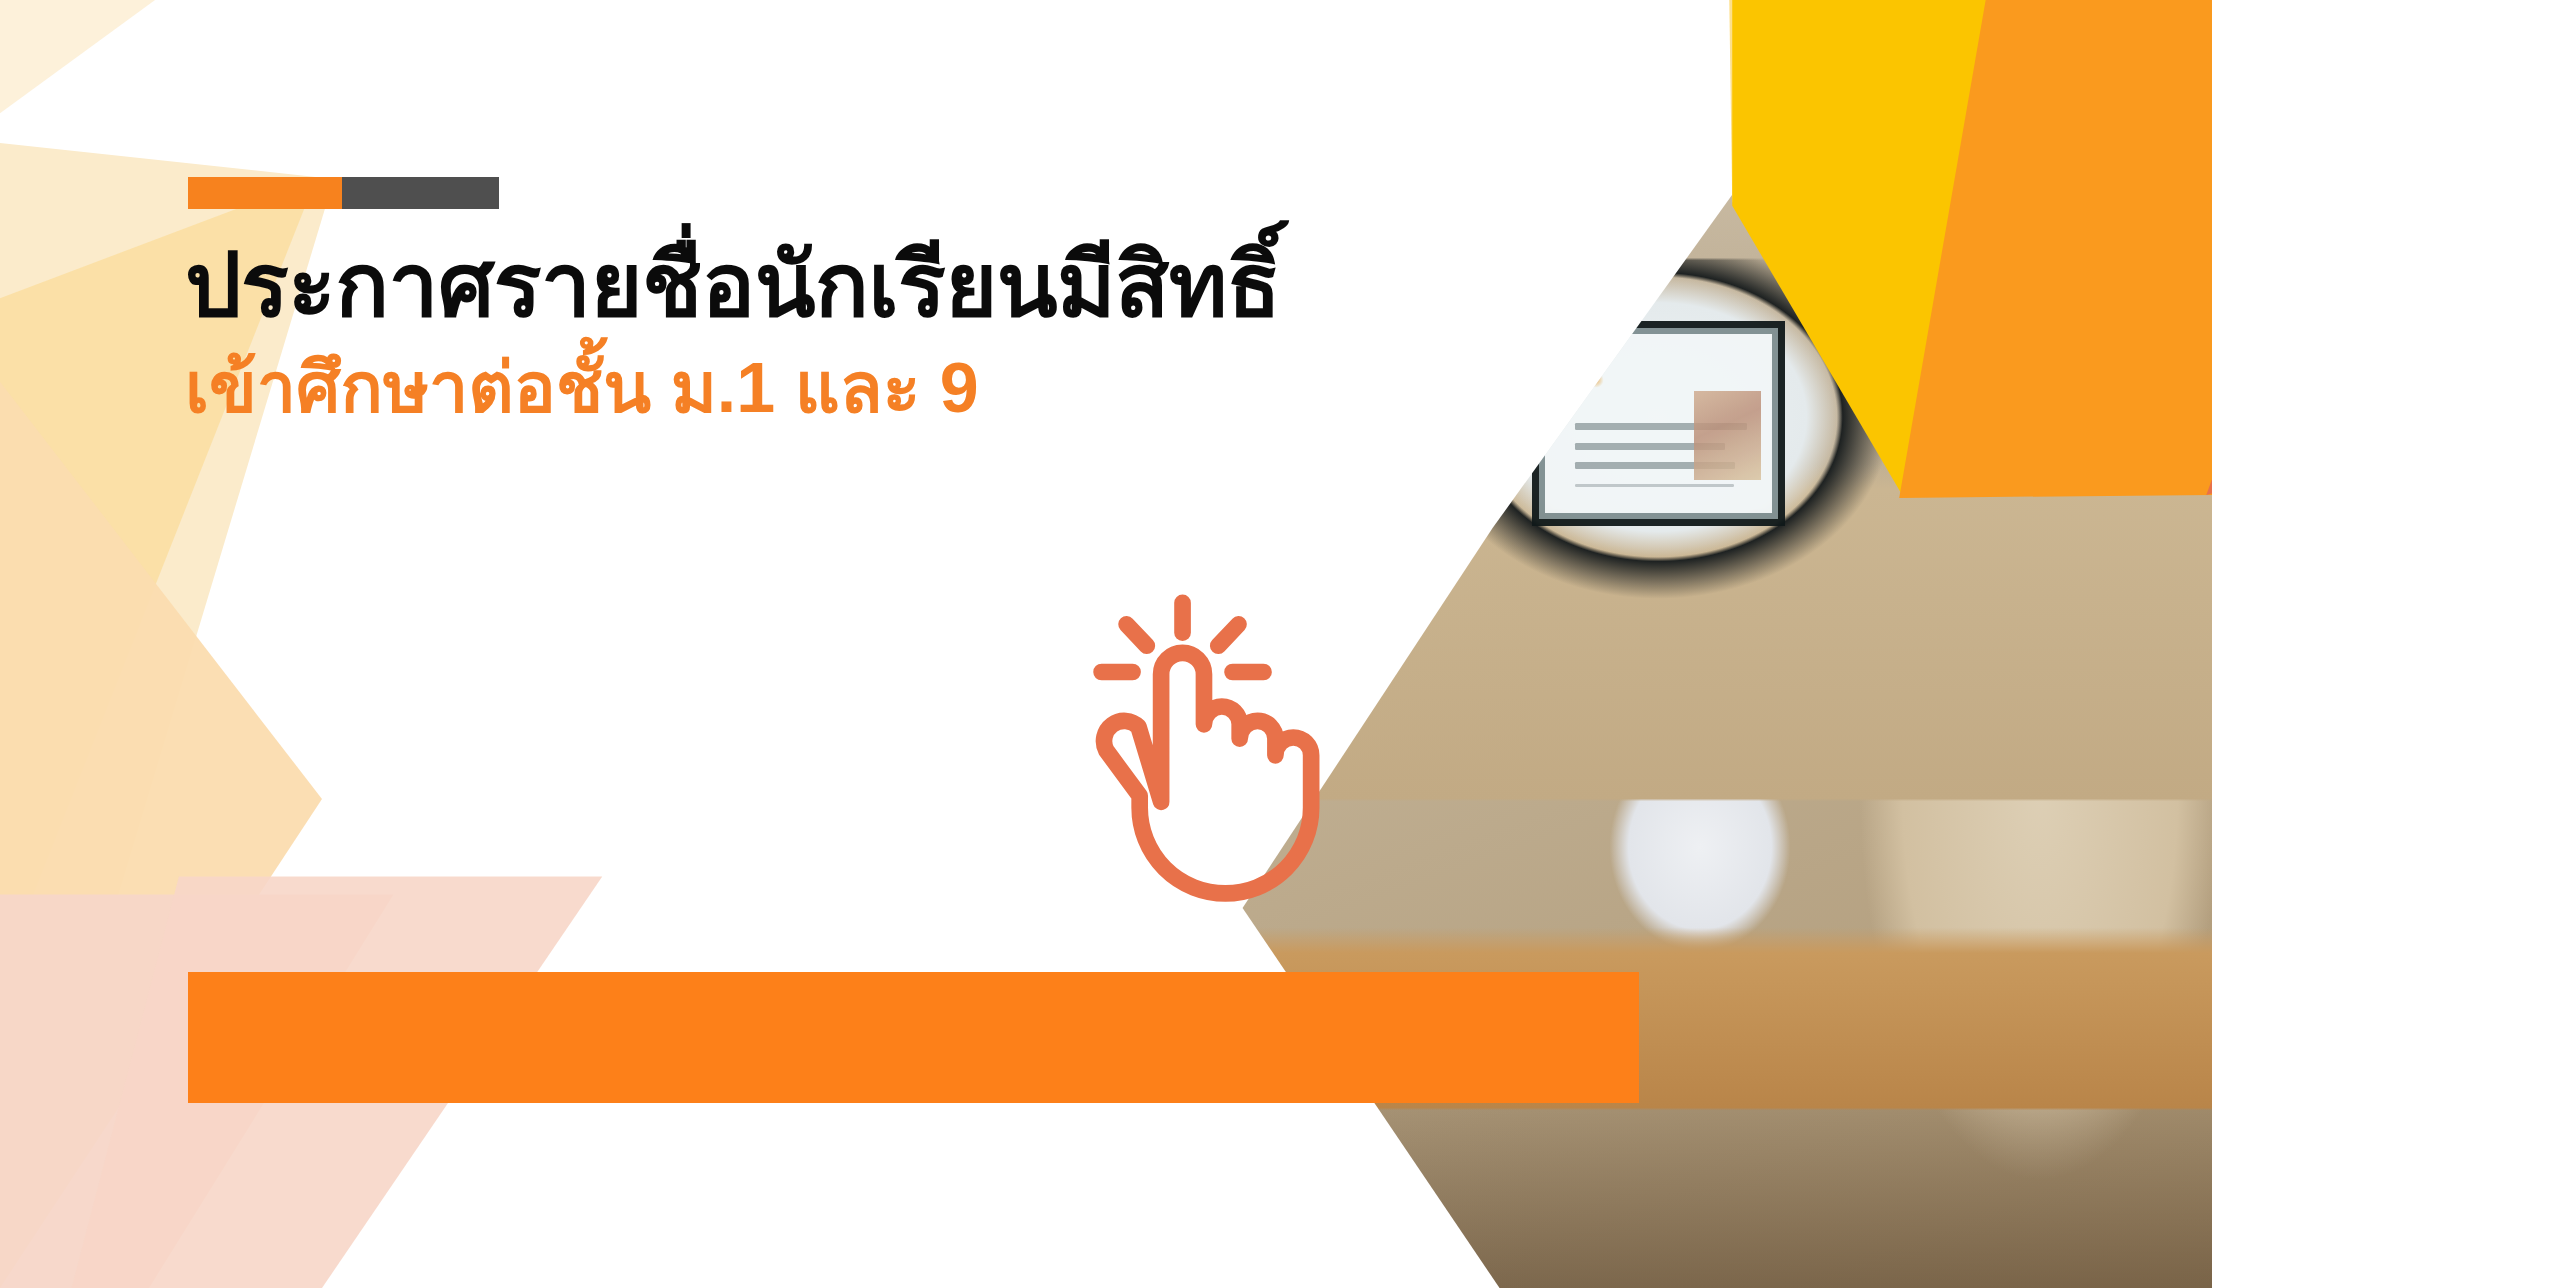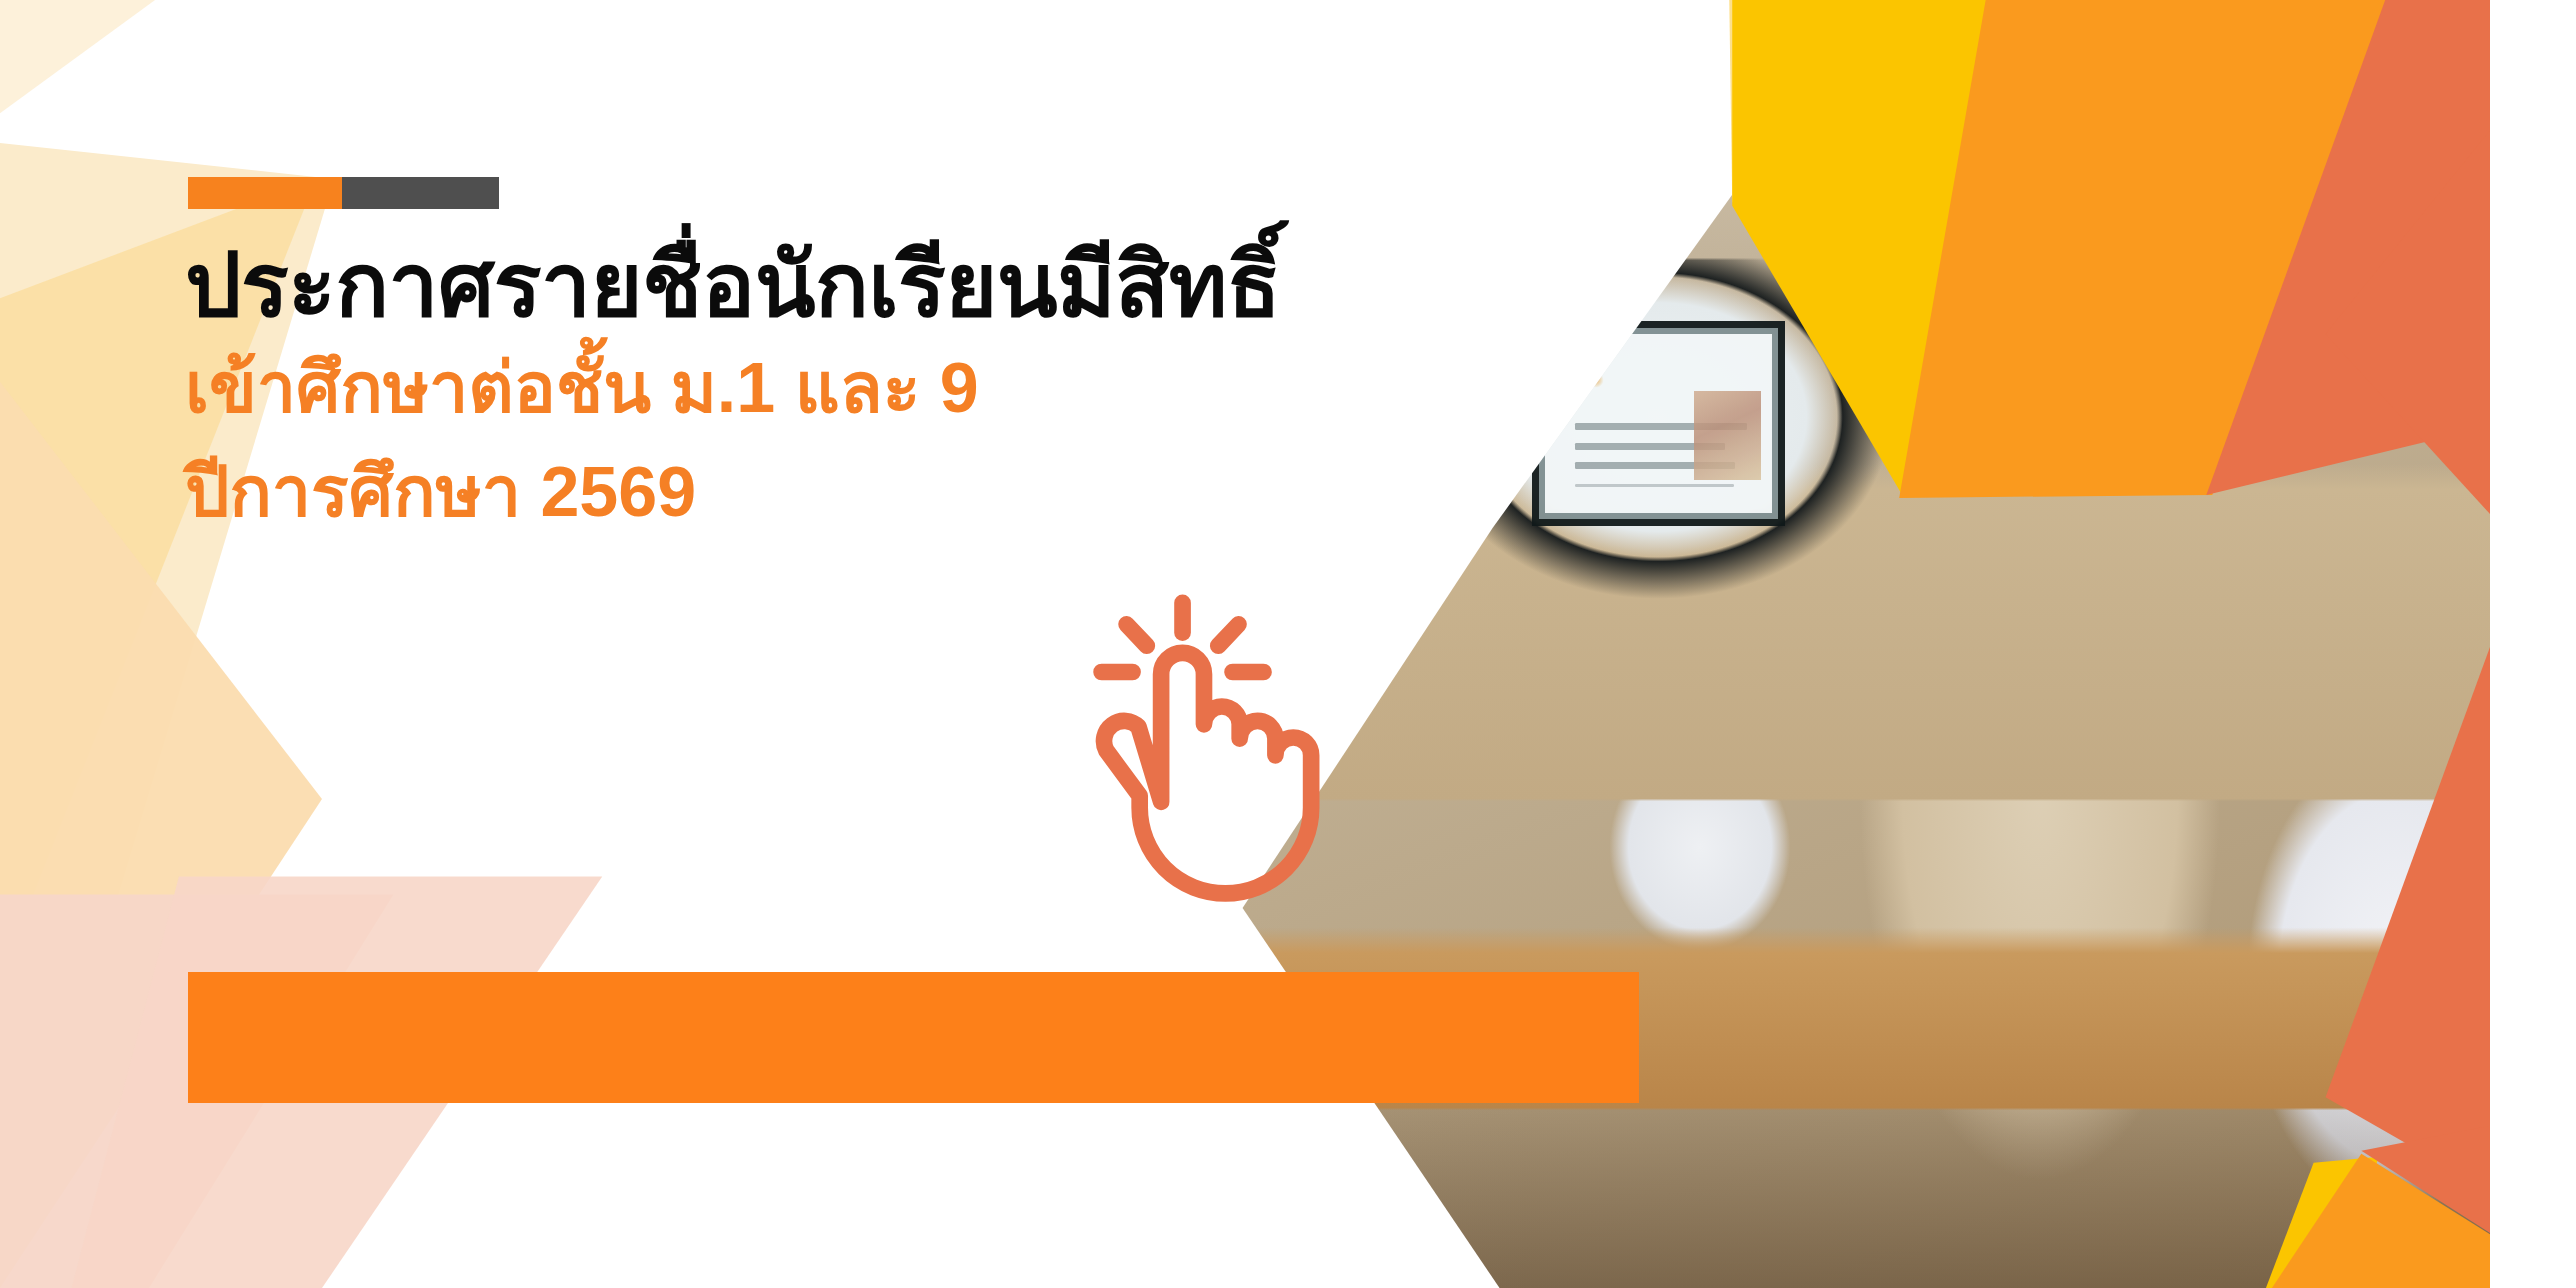--- a/index.html
+++ b/index.html
@@ -2,21 +2,21 @@
 <html style="font-size:9.5px"><head>
 <meta charset="utf-8">
 <style>
   html, body {
     margin: 0;
     padding: 0;
     background: #ffffff;
   }
   #stage {
     position: relative;
-    width: 2490px;
+    width: 2212px;
     height: 1288px;
     background: #ffffff;
     overflow: hidden;
     font-family: "Liberation Sans", "DejaVu Sans", sans-serif;
   }
 
   
   .poly {
     position: absolute;
     top: 0; left: 0;
@@ -232,21 +232,20 @@
   </svg>
 
   <div class="topbar">
     <div class="seg-orange"></div>
     <div class="seg-gray"></div>
   </div>
 
   <div class="headline">
     <h1 class="title-main">ประกาศรายชื่อนักเรียนมีสิทธิ์</h1>
     <p class="title-sub">เข้าศึกษาต่อชั้น ม.1 และ 9</p>
-    <p class="title-sub">ปีการศึกษา 2569</p>
   </div>
 
   <div class="tap-icon">
     <svg viewBox="0 0 215 300" fill="none" xmlns="http://www.w3.org/2000/svg">
       <g stroke="#E8714A" stroke-width="14" stroke-linecap="round" stroke-linejoin="round">
 
         <line x1="92" y1="8" x2="92" y2="33"></line>
         <line x1="45" y1="26" x2="62" y2="44"></line>
         <line x1="139" y1="26" x2="122" y2="44"></line>
         <line x1="24" y1="66" x2="50" y2="66"></line>

